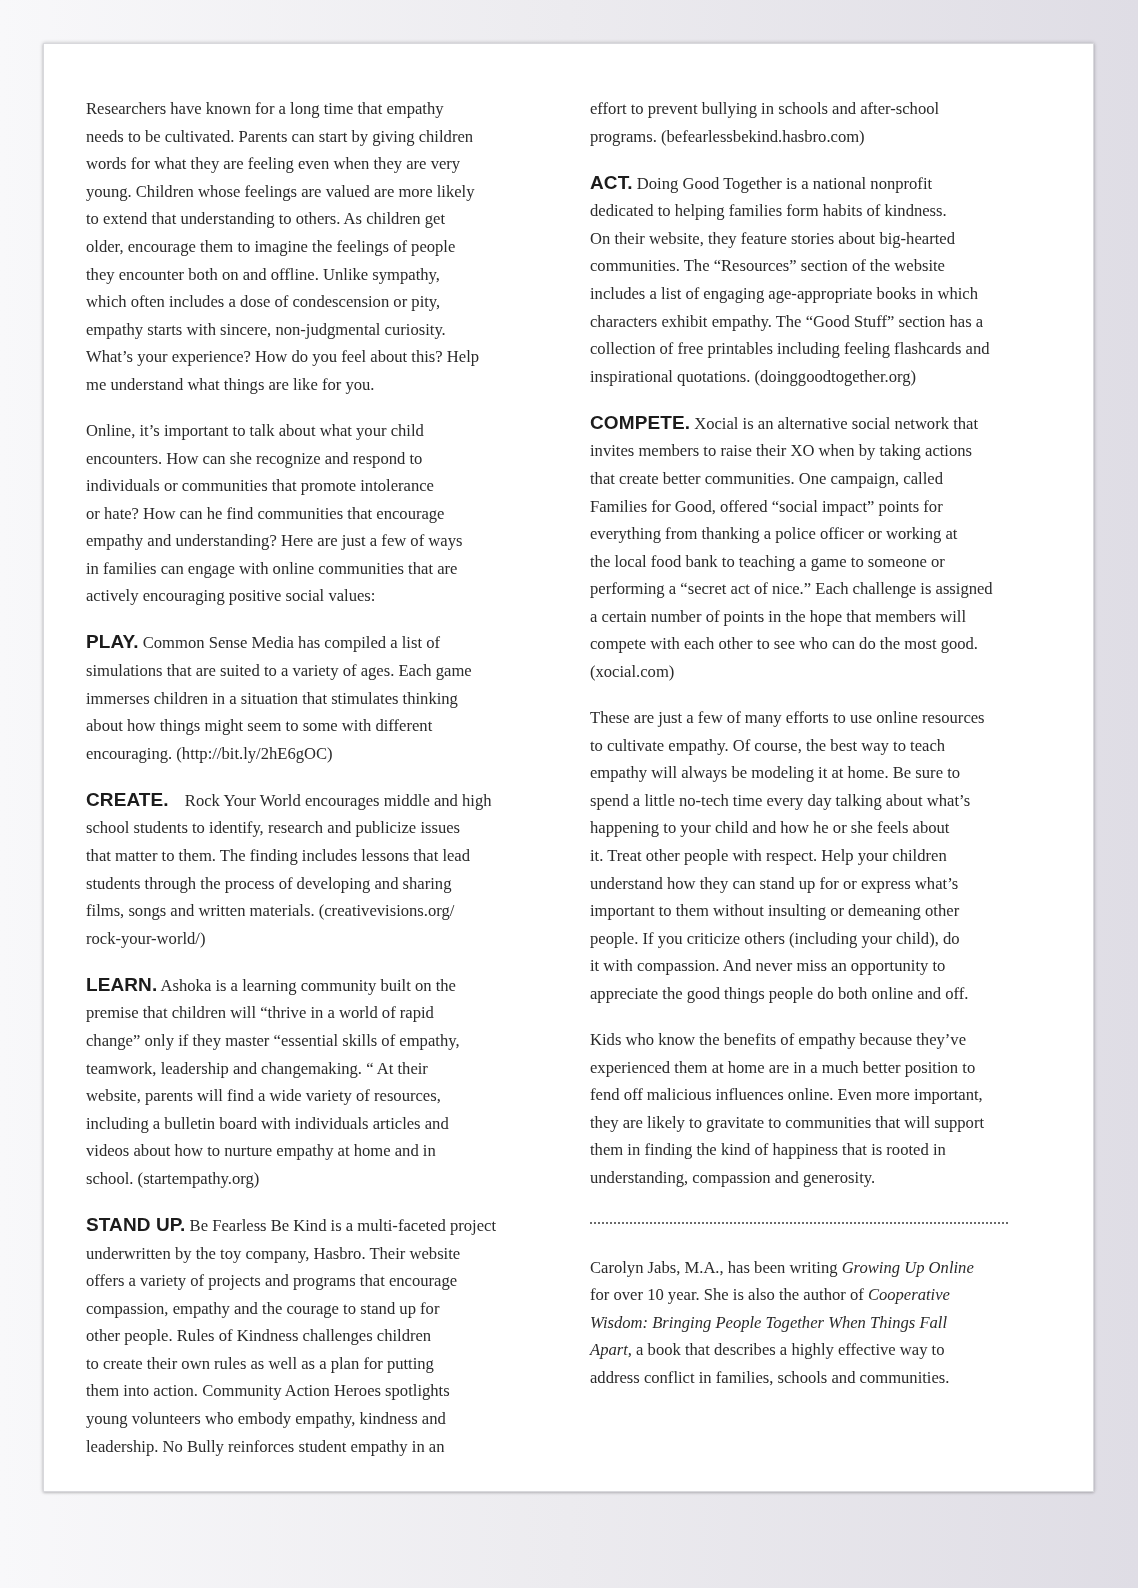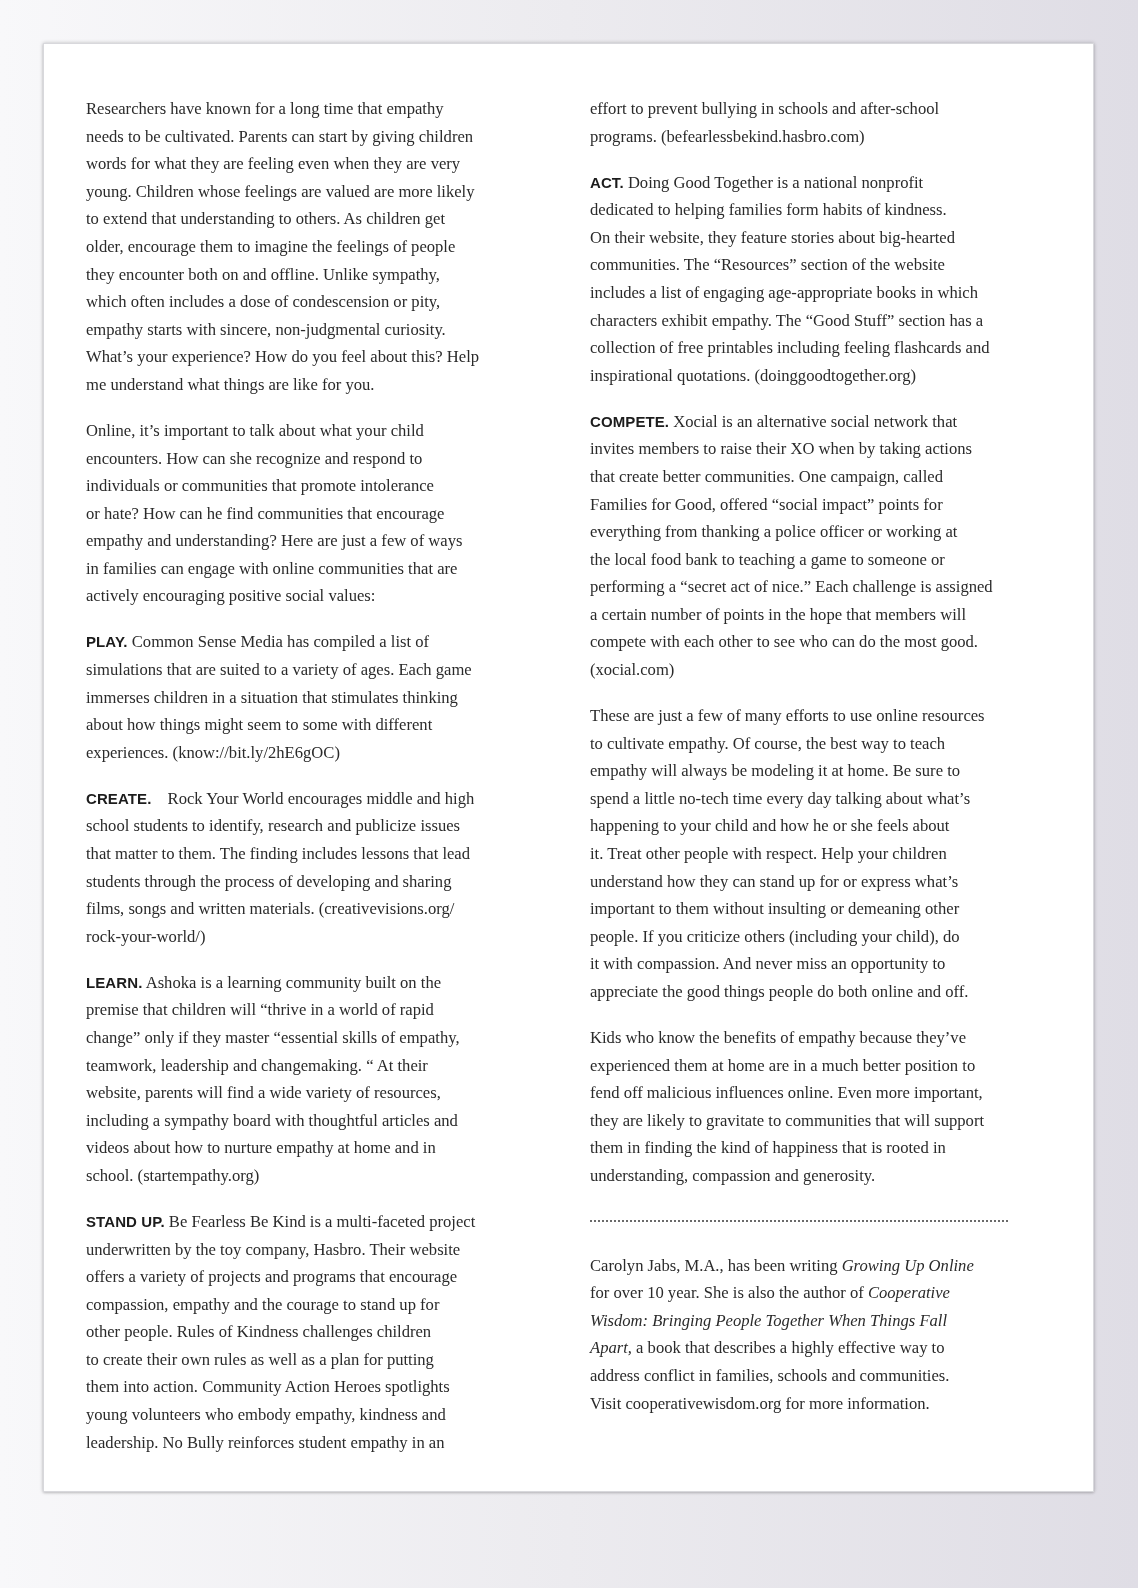--- a/index.html
+++ b/index.html
@@ -31,21 +31,21 @@
       font-size: 16.6px;
       line-height: 27.6px;
     }
     .col-left { left: 42px; }
     .col-right { left: 546px; width: 470px; }
     .para { margin: 0 0 18.4px 0; }
     .para .line { display: block; white-space: nowrap; }
     .lead {
       font-family: "Liberation Sans", "DejaVu Sans", sans-serif;
       font-weight: bold;
-      font-size: 15px;
+      font-size: 19px;
       letter-spacing: 0.1px;
       color: #1c1c1c;
     }
     em { font-style: italic; }
     .divider {
       height: 0;
       border-top: 2px dotted #6a6a6a;
       width: 418px;
       margin: 30px 0 30px 0;
     }
@@ -75,37 +75,37 @@
         <span class="line"><span style="white-space: pre;">or hate? How can he find communities that encourage</span></span>
         <span class="line"><span style="white-space: pre;">empathy and understanding? Here are just a few of ways</span></span>
         <span class="line"><span style="white-space: pre;">in families can engage with online communities that are</span></span>
         <span class="line"><span style="white-space: pre;">actively encouraging positive social values:</span></span>
       </div>
       <div class="para">
         <span class="line"><span class="lead">PLAY.</span><span style="white-space: pre;"> Common Sense Media has compiled a list of</span></span>
         <span class="line"><span style="white-space: pre;">simulations that are suited to a variety of ages. Each game</span></span>
         <span class="line"><span style="white-space: pre;">immerses children in a situation that stimulates thinking</span></span>
         <span class="line"><span style="white-space: pre;">about how things might seem to some with different</span></span>
-        <span class="line"><span style="white-space: pre;">experiences. (know://bit.ly/2hE6gOC)</span></span>
+        <span class="line"><span style="white-space: pre;">encouraging. (http://bit.ly/2hE6gOC)</span></span>
       </div>
       <div class="para">
         <span class="line"><span class="lead">CREATE.</span><span style="white-space: pre; margin-left: 12px;"> Rock Your World encourages middle and high</span></span>
         <span class="line"><span style="white-space: pre;">school students to identify, research and publicize issues</span></span>
         <span class="line"><span style="white-space: pre;">that matter to them. The finding includes lessons that lead</span></span>
         <span class="line"><span style="white-space: pre;">students through the process of developing and sharing</span></span>
         <span class="line"><span style="white-space: pre;">films, songs and written materials. (creativevisions.org/</span></span>
         <span class="line"><span style="white-space: pre;">rock-your-world/)</span></span>
       </div>
       <div class="para">
         <span class="line"><span class="lead">LEARN.</span><span style="white-space: pre;"> Ashoka is a learning community built on the</span></span>
         <span class="line"><span style="white-space: pre;">premise that children will “thrive in a world of rapid</span></span>
         <span class="line"><span style="white-space: pre;">change” only if they master “essential skills of empathy,</span></span>
         <span class="line"><span style="white-space: pre;">teamwork, leadership and changemaking. “ At their</span></span>
         <span class="line"><span style="white-space: pre;">website, parents will find a wide variety of resources,</span></span>
-        <span class="line"><span style="white-space: pre;">including a sympathy board with thoughtful articles and</span></span>
+        <span class="line"><span style="white-space: pre;">including a bulletin board with individuals articles and</span></span>
         <span class="line"><span style="white-space: pre;">videos about how to nurture empathy at home and in</span></span>
         <span class="line"><span style="white-space: pre;">school. (startempathy.org)</span></span>
       </div>
       <div class="para">
         <span class="line"><span class="lead">STAND UP.</span><span style="white-space: pre;"> Be Fearless Be Kind is a multi-faceted project</span></span>
         <span class="line"><span style="white-space: pre;">underwritten by the toy company, Hasbro. Their website</span></span>
         <span class="line"><span style="white-space: pre;">offers a variety of projects and programs that encourage</span></span>
         <span class="line"><span style="white-space: pre;">compassion, empathy and the courage to stand up for</span></span>
         <span class="line"><span style="white-space: pre;">other people. Rules of Kindness challenges children</span></span>
         <span class="line"><span style="white-space: pre;">to create their own rules as well as a plan for putting</span></span>
@@ -164,16 +164,15 @@
           <span class="line"><span style="white-space: pre;">understanding, compassion and generosity.</span></span>
         </div>
       </div>
     <div class="divider"></div>
     <div class="para">
       <span class="line"><span>Carolyn Jabs, M.A., has been writing </span><em>Growing Up Online</em></span>
       <span class="line"><span>for over 10 year. She is also the author of </span><em>Cooperative</em></span>
       <span class="line"><em>Wisdom: Bringing People Together When Things Fall</em></span>
       <span class="line"><em>Apart,</em><span> a book that describes a highly effective way to</span></span>
       <span class="line">address conflict in families, schools and communities.</span>
-      <span class="line">Visit cooperativewisdom.org for more information.</span>
     </div>
   </div>
 </div>
 
 </body></html>

